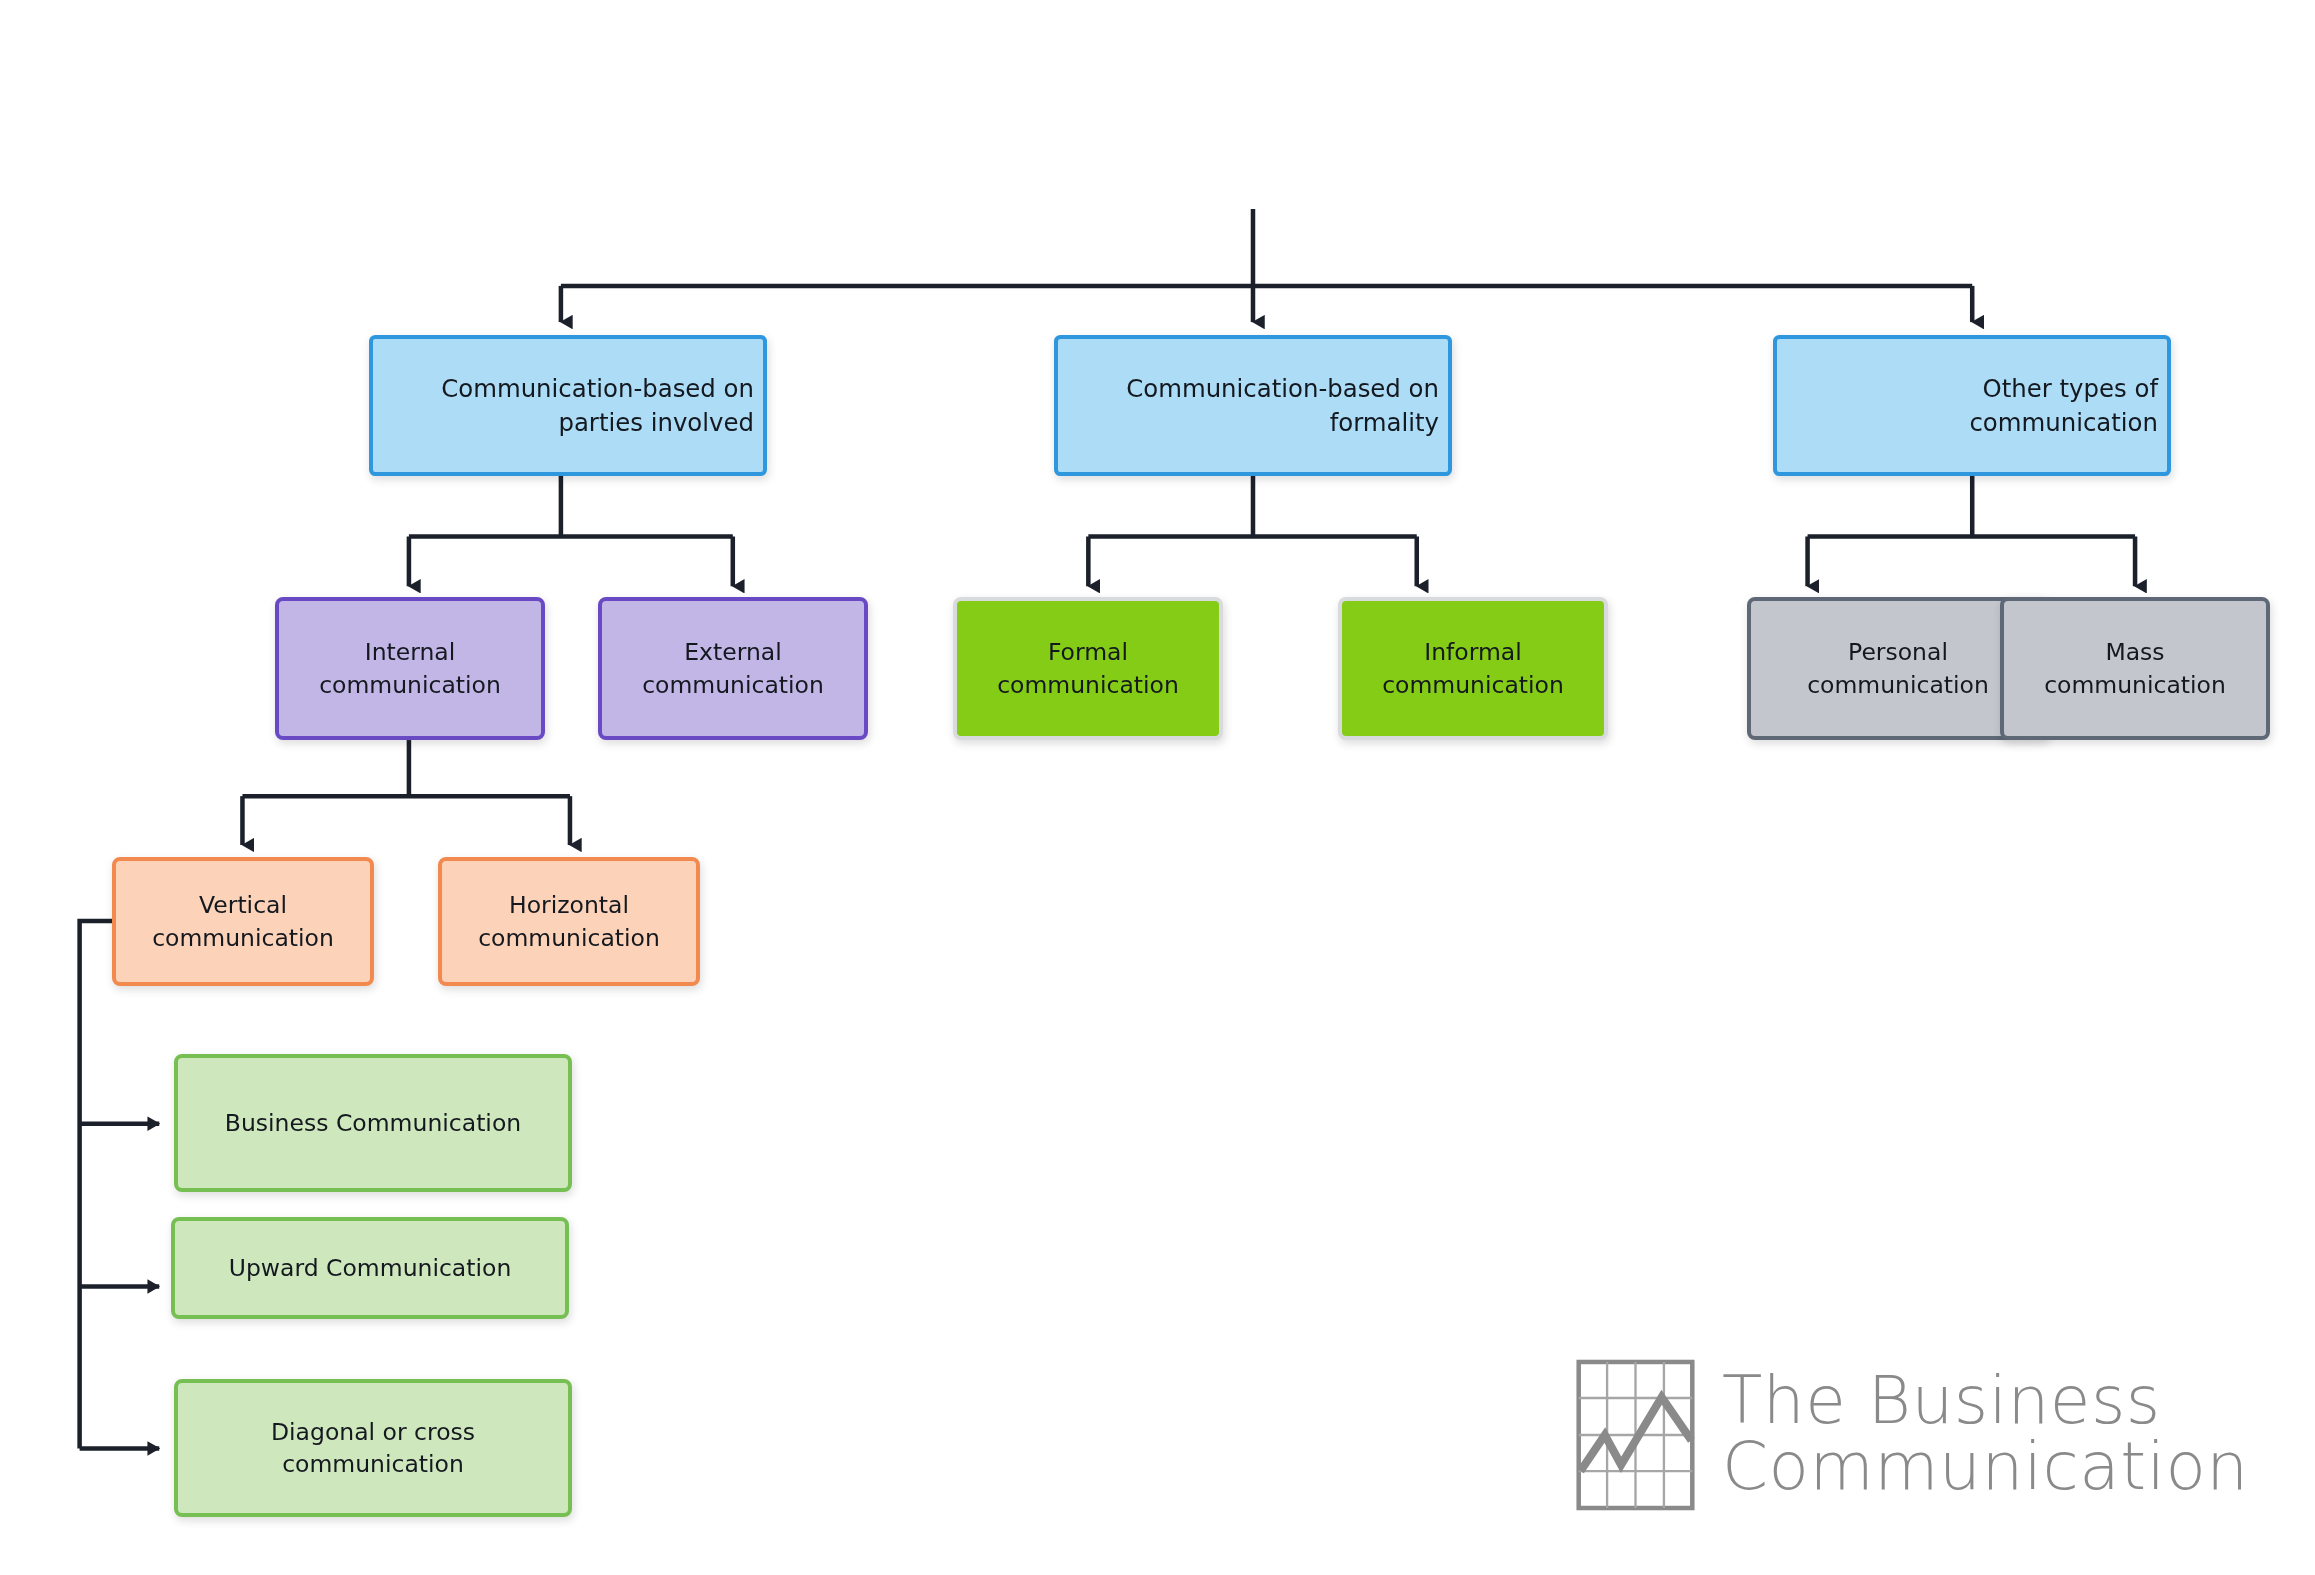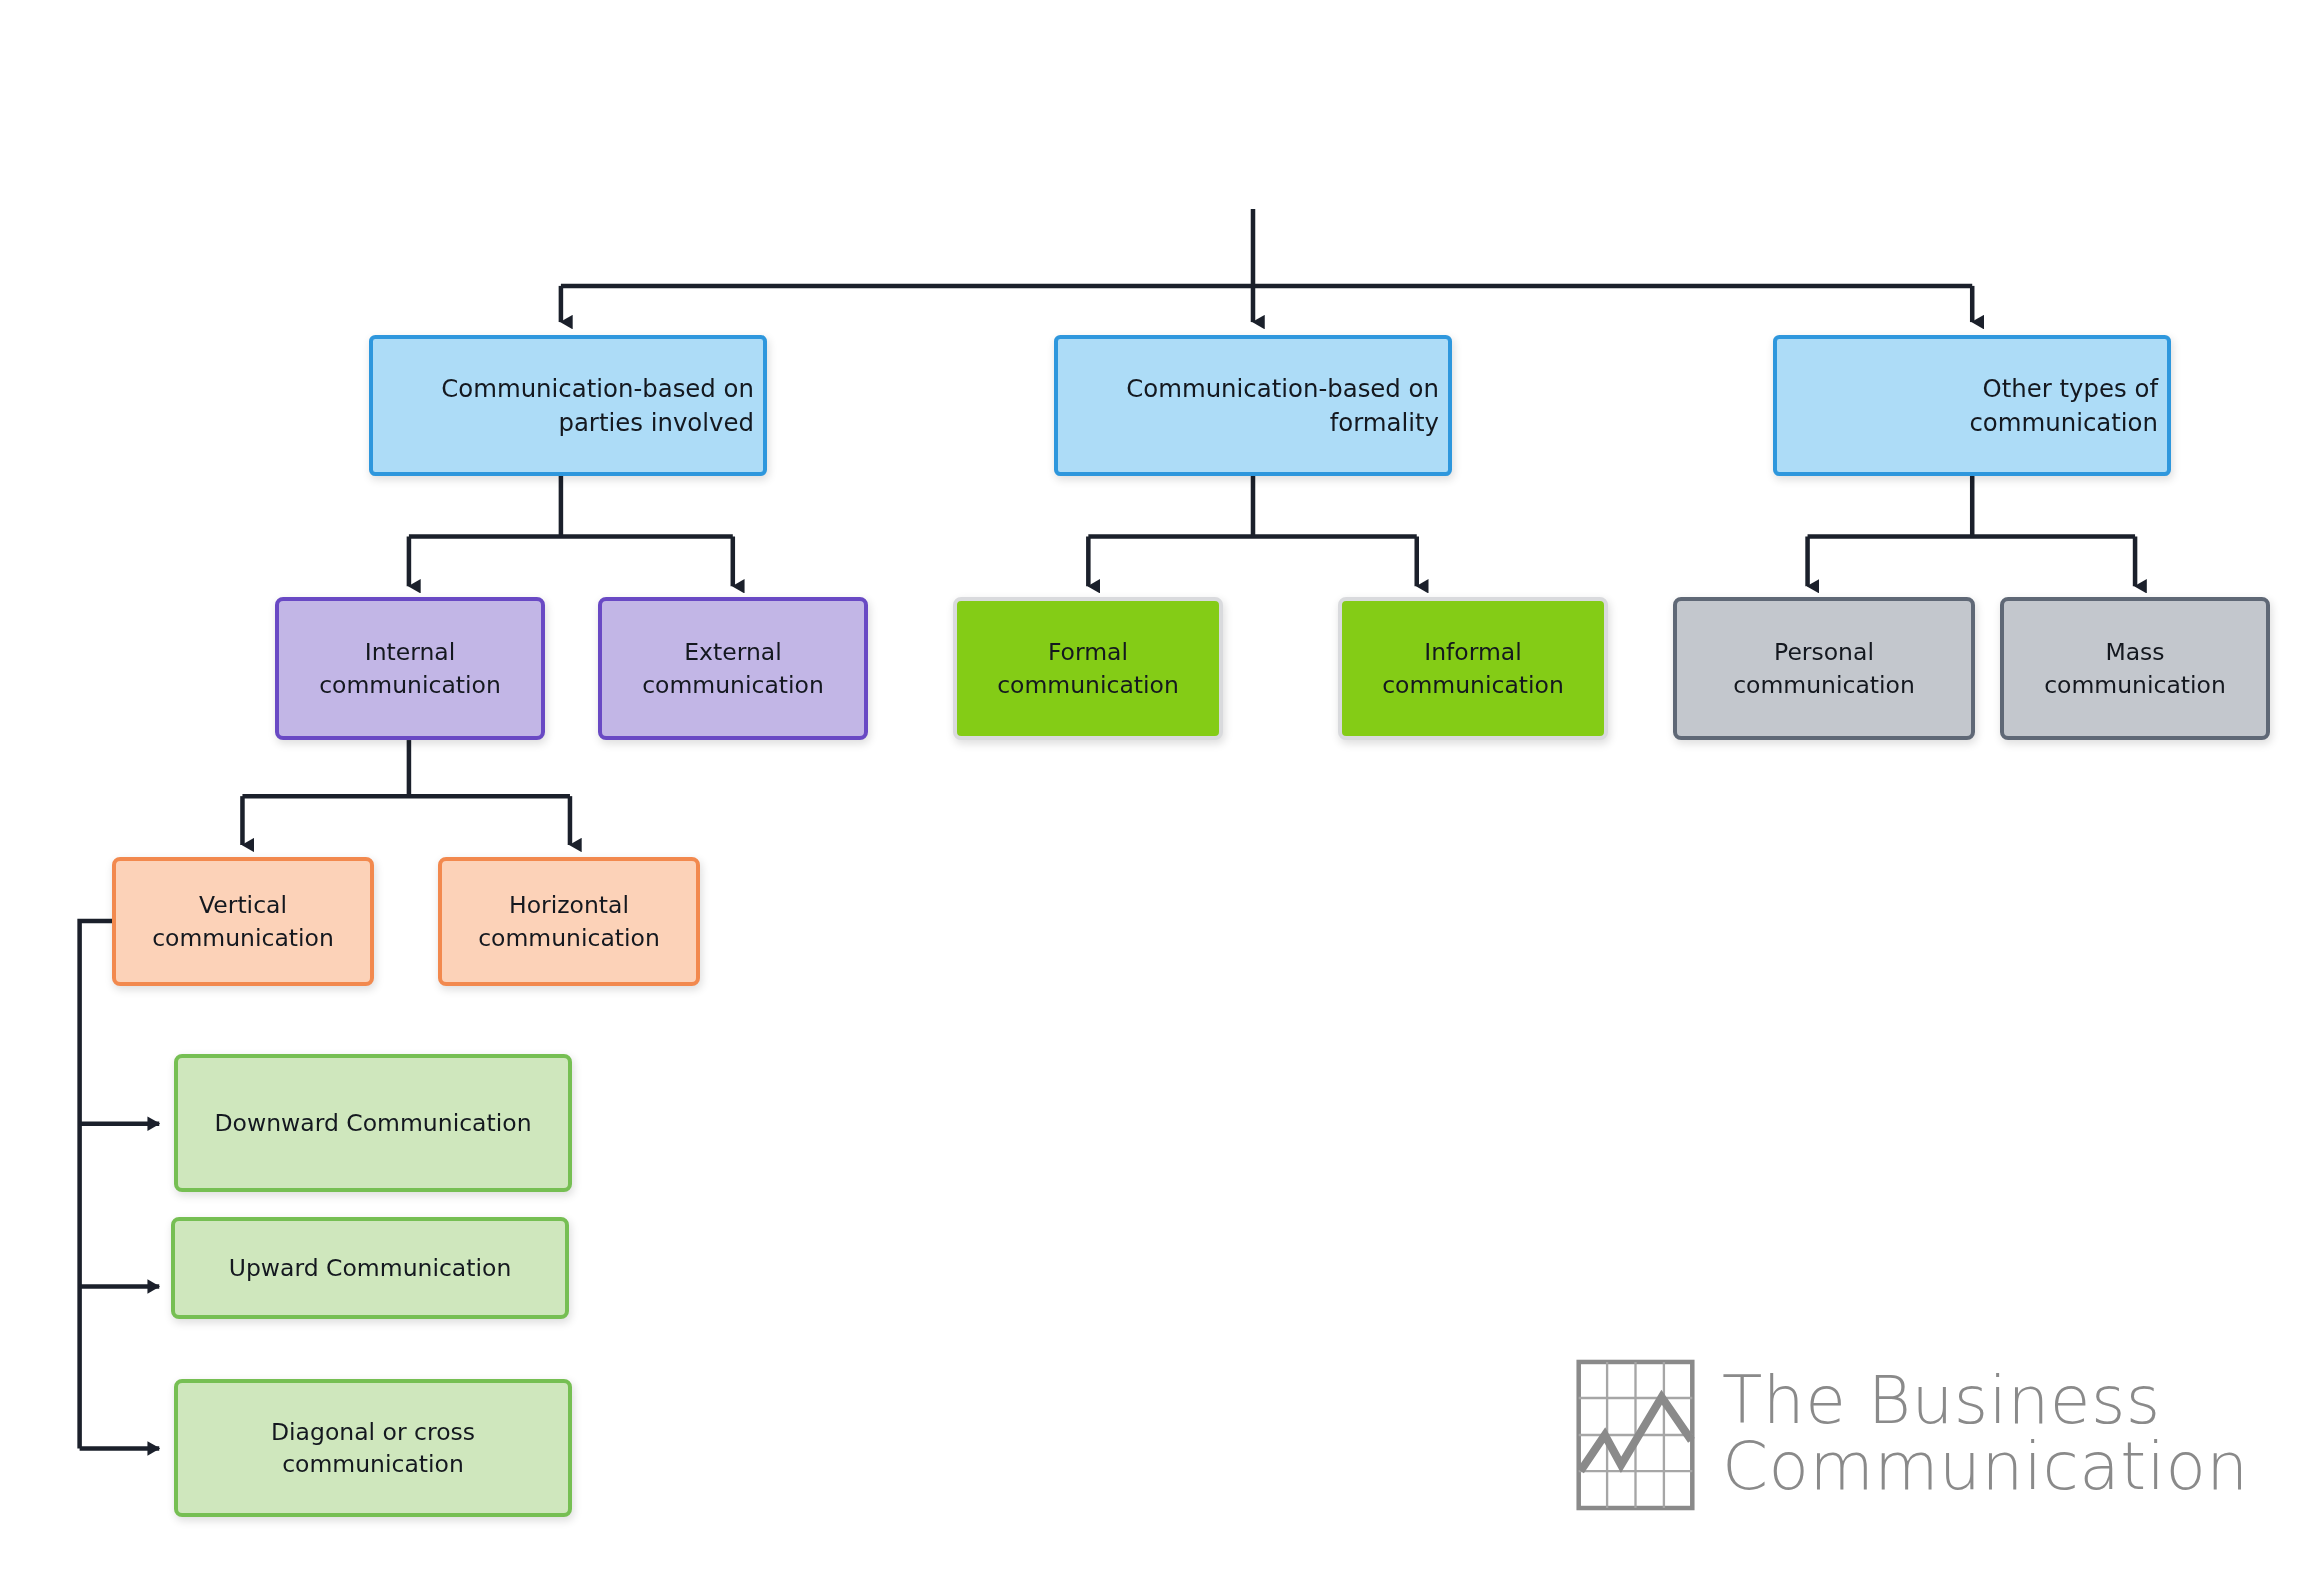--- a/index.html
+++ b/index.html
@@ -209,42 +209,42 @@
   <div class="node n-white" style="left:953px; top:597px; width:270px; height:143px;">
     <span class="label">Formal
 communication</span>
   </div>
 
   <div class="node n-white" style="left:1338px; top:597px; width:270px; height:143px;">
     <span class="label">Informal
 communication</span>
   </div>
 
-  <div class="node n-gray" style="left:1673px; top:597px; width:302px; height:143px;">
+  <div class="node n-gray" style="left:1747px; top:597px; width:302px; height:143px;">
     <span class="label">Personal
 communication</span>
   </div>
 
   <div class="node n-gray" style="left:2000px; top:597px; width:270px; height:143px;">
     <span class="label">Mass
 communication</span>
   </div>
 
   <div class="node n-orange" style="left:112px; top:857px; width:262px; height:129px;">
     <span class="label">Vertical
 communication</span>
   </div>
 
   <div class="node n-orange" style="left:438px; top:857px; width:262px; height:129px;">
     <span class="label">Horizontal
 communication</span>
   </div>
 
   <div class="node n-green" style="left:174px; top:1054px; width:398px; height:138px;">
-    <span class="label">Downward Communication</span>
+    <span class="label">Business Communication</span>
   </div>
 
   <div class="node n-green" style="left:171px; top:1217px; width:398px; height:102px;">
     <span class="label">Upward Communication</span>
   </div>
 
   <div class="node n-green" style="left:174px; top:1379px; width:398px; height:138px;">
     <span class="label">Diagonal or cross
 communication</span>
   </div>

